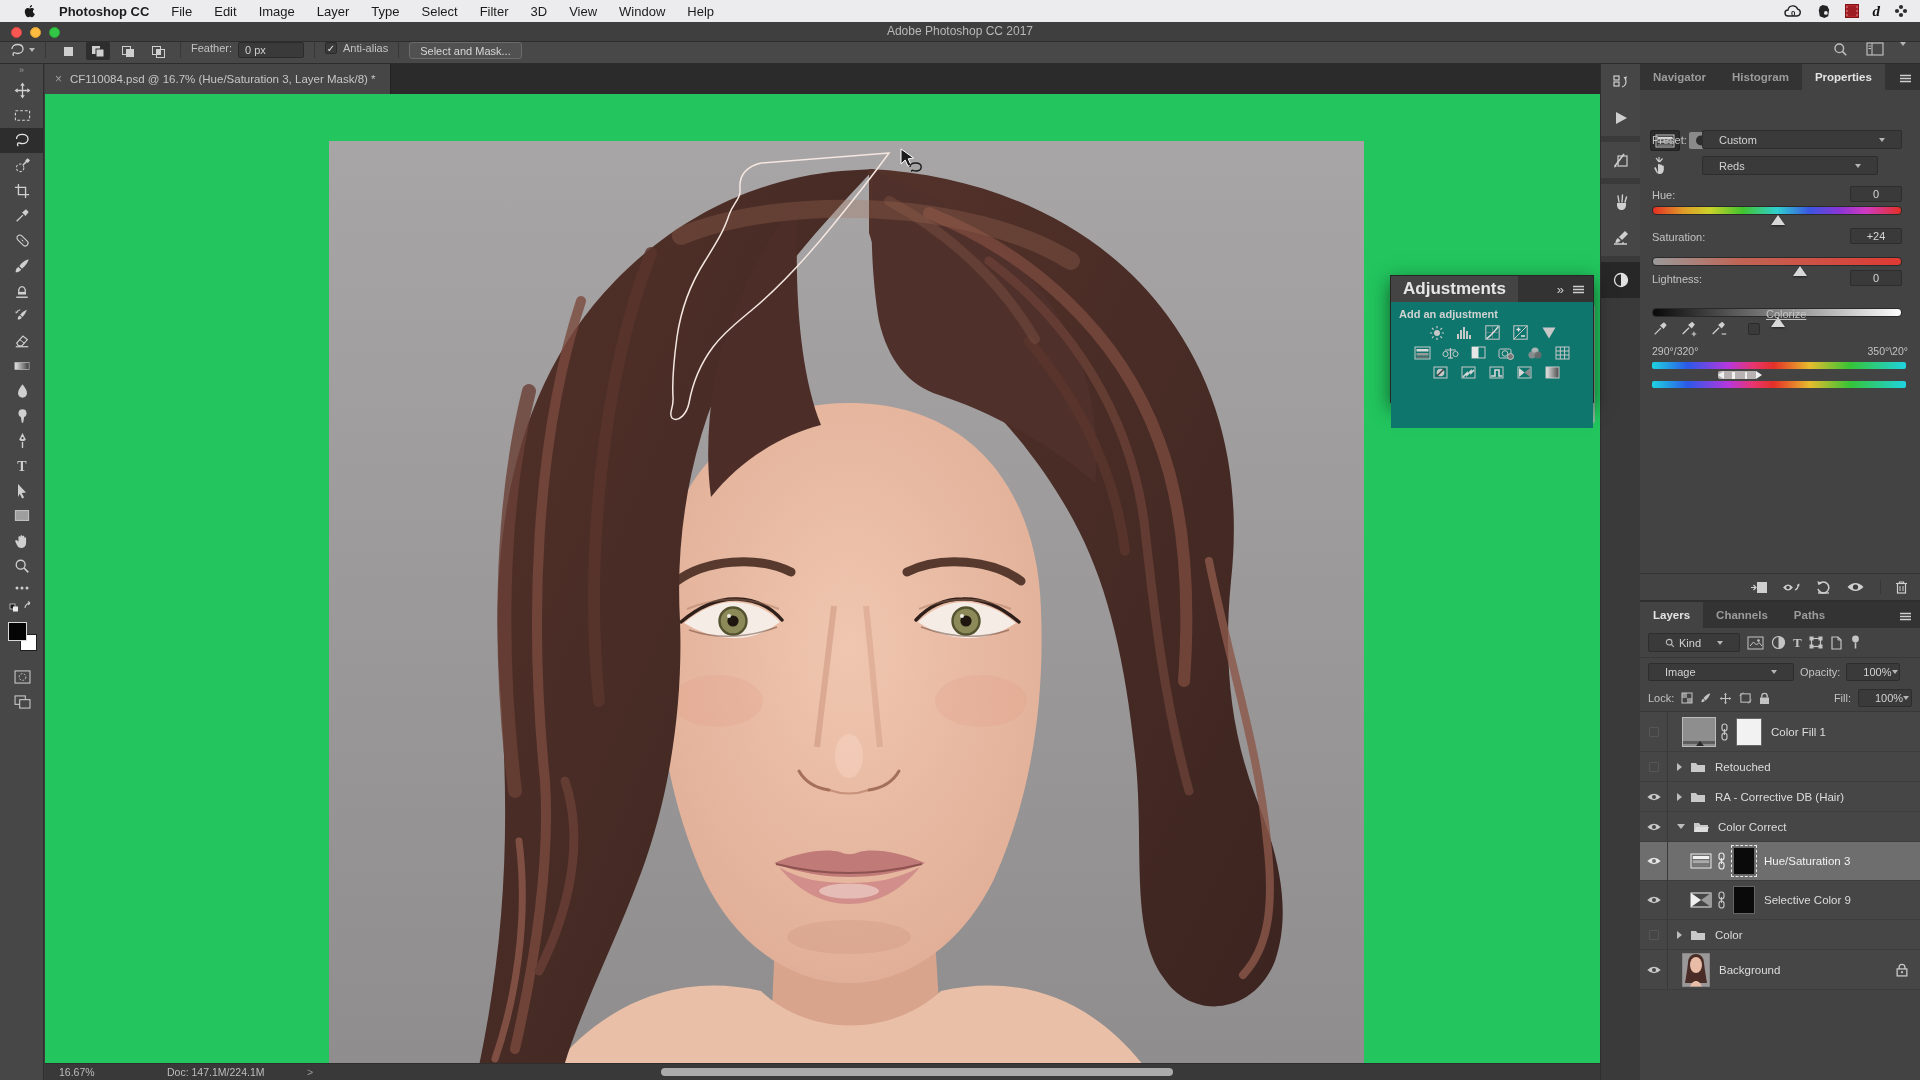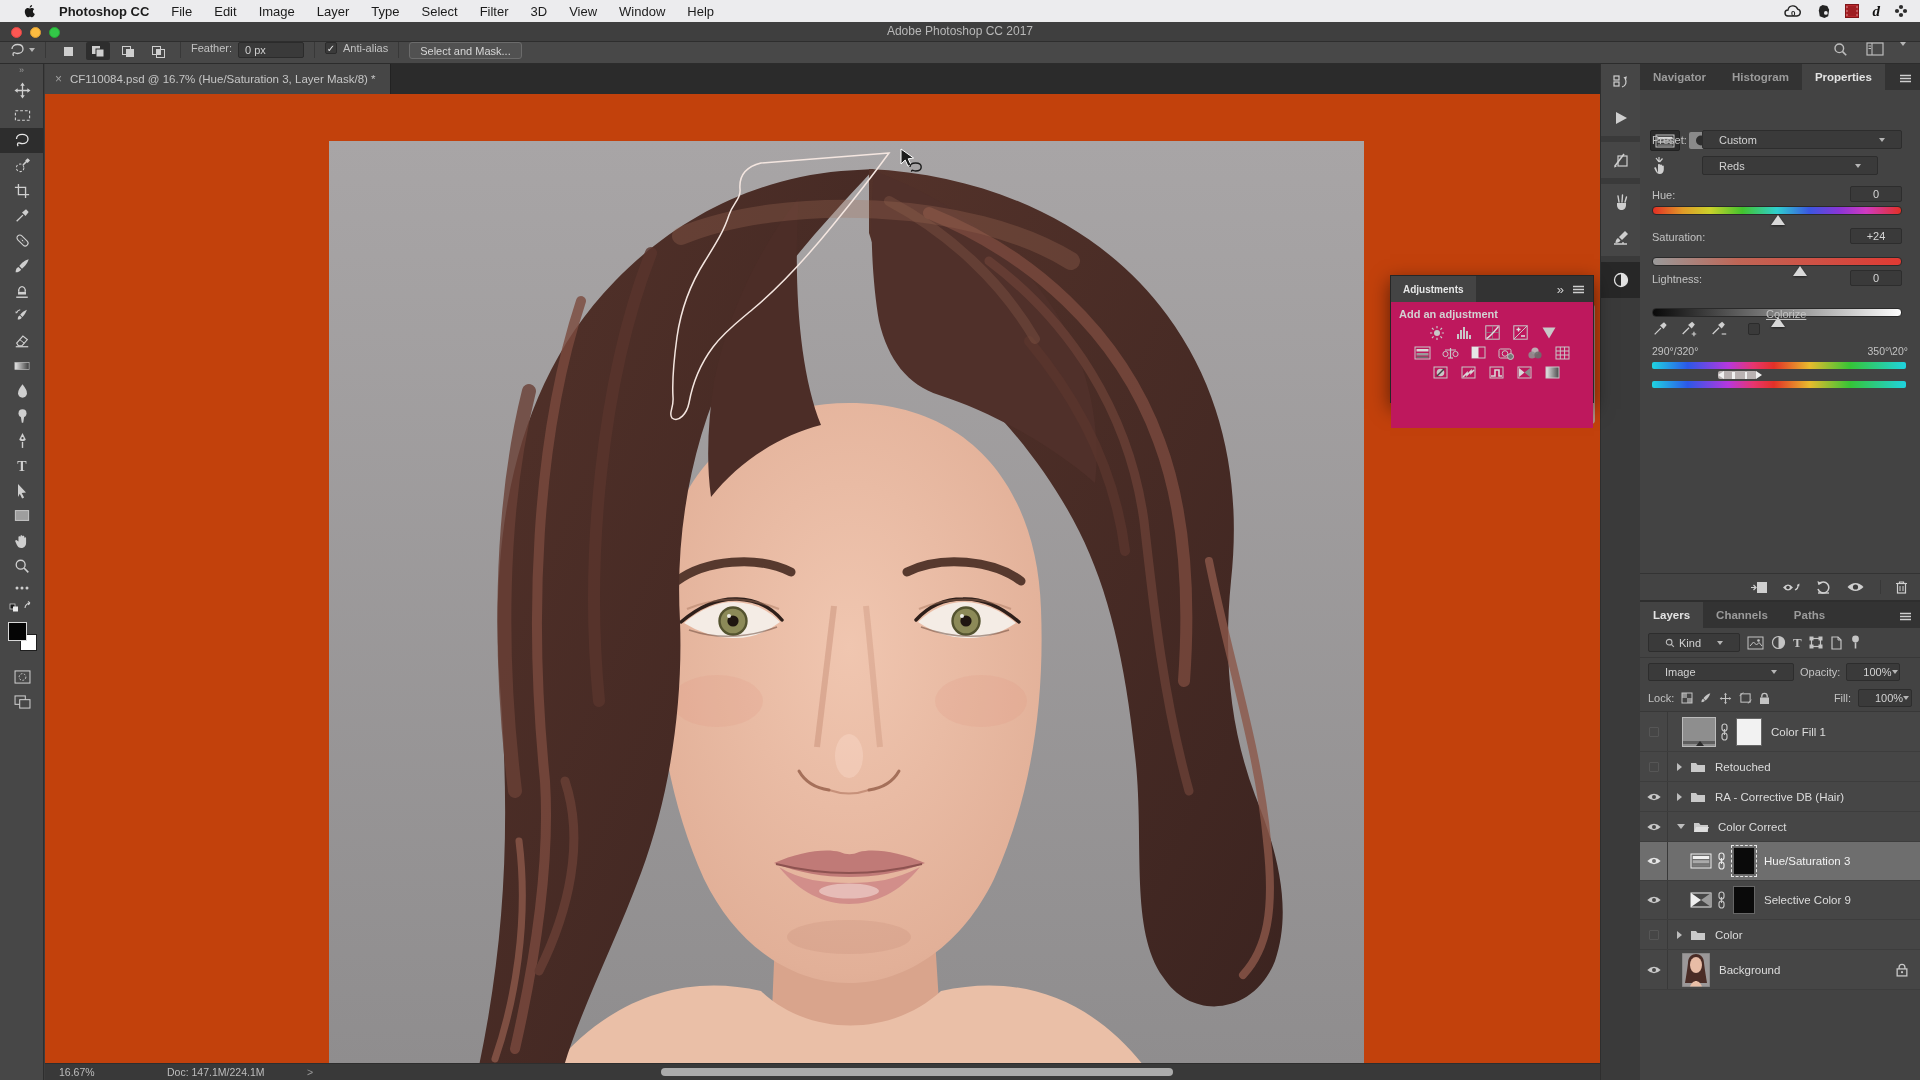--- a/index.html
+++ b/index.html
@@ -53,21 +53,21 @@
   .sw-bg { position:absolute; left:20px; top:16px; width:17px; height:17px; background:#fff; border:1px solid #1e1e1e; }
   .sw-fg { position:absolute; left:8px; top:4px; width:19px; height:19px; background:#050505; border:1px solid #d9d9d9; }
 
   
   .tabbar { left:45px; top:64px; width:1555px; height:30px; background:#2b2b2b; display:flex; align-items:flex-end; }
   .doctab { height:30px; background:#464646; display:flex; align-items:center; padding:0 14px 0 10px; gap:8px;
             color:#c6c6c6; font-size:11.5px; border-right:1px solid #222; }
   .doctab .x { color:#9f9f9f; font-size:12px; }
 
   
-  .canvas { left:45px; top:94px; width:1555px; height:986px; background:#c2410c; overflow:hidden; }
+  .canvas { left:45px; top:94px; width:1555px; height:986px; background:#22c55e; overflow:hidden; }
   .photo { position:absolute; left:284px; top:47px; width:1035px; height:925px; }
   .statusbar { position:absolute; left:0; bottom:0; width:100%; height:17px; background:#393939;
                border-top:1px solid #2e2e2e; color:#bdbdbd; font-size:10.5px; }
   .hscroll { position:absolute; left:616px; bottom:4px; width:512px; height:8px; background:#bfbfbf; border-radius:4px; opacity:.85; }
   .vscroll { position:absolute; right:5px; top:210px; width:8px; height:120px; background:#a9a9a9; border-radius:4px; opacity:.75; }
 
   
   .dock { right:280px; top:64px; width:40px; bottom:0; height:1016px; background:#3a3a3a; border-left:1px solid #2e2e2e; }
   .dockbtn { width:40px; height:36px; display:flex; align-items:center; justify-content:center; background:#464646; }
   .dockbtn.active { background:#272727; }
@@ -111,23 +111,23 @@
   .grpcaret.closed { border-top:4px solid transparent; border-bottom:4px solid transparent; border-left:5px solid #bdbdbd; }
   .grpcaret.open { border-left:4px solid transparent; border-right:4px solid transparent; border-top:5px solid #bdbdbd; }
   .adjicon { margin-left:22px; }
   .lockicon-r { position:absolute; right:12px; }
 
   
   .adjpanel { left:1390px; top:275px; width:204px; height:128px; background:#3d3d3d; border:1px solid #262626;
               box-shadow:0 6px 18px rgba(0,0,0,.55); z-index:40; }
   .adjhead { height:26px; background:#333; display:flex; align-items:center; }
   .adjtab { background:#444; height:26px; display:flex; align-items:center; padding:0 12px; color:#e6e6e6;
-            font-weight:bold; font-size:10px; }
+            font-weight:bold; font-size:17px; }
   .adjhead .ctrl { margin-left:auto; display:flex; align-items:center; gap:8px; padding-right:8px; color:#cfcfcf; }
-  .adjbody { background:#be185d; height:100%; padding:6px 8px 0 8px; }
+  .adjbody { background:#0f766e; height:100%; padding:6px 8px 0 8px; }
   .adjrow { display:flex; gap:9px; margin-top:5px; }
   .aicon { width:19px; height:15px; display:flex; align-items:center; justify-content:center; }
 </style>
 </head>
 <body>
 
 <div id="root">
 
   <div class="abs menubar">
     <span class="mitem">

